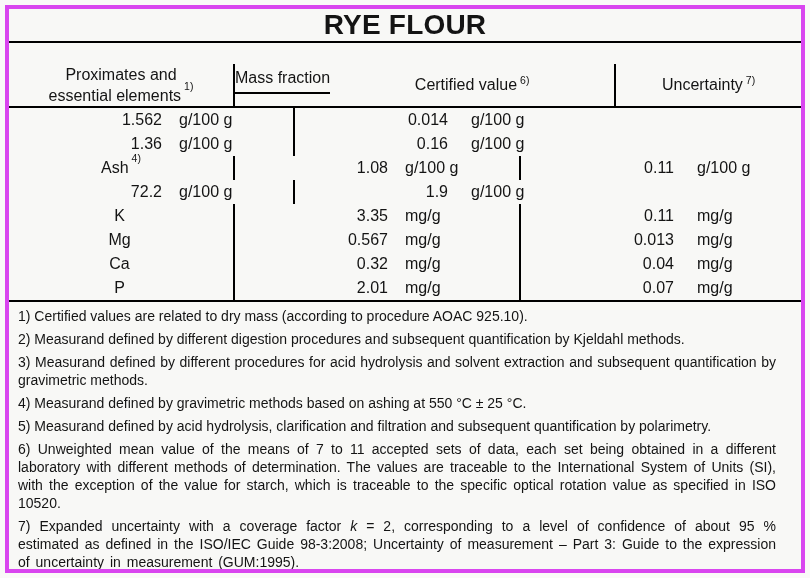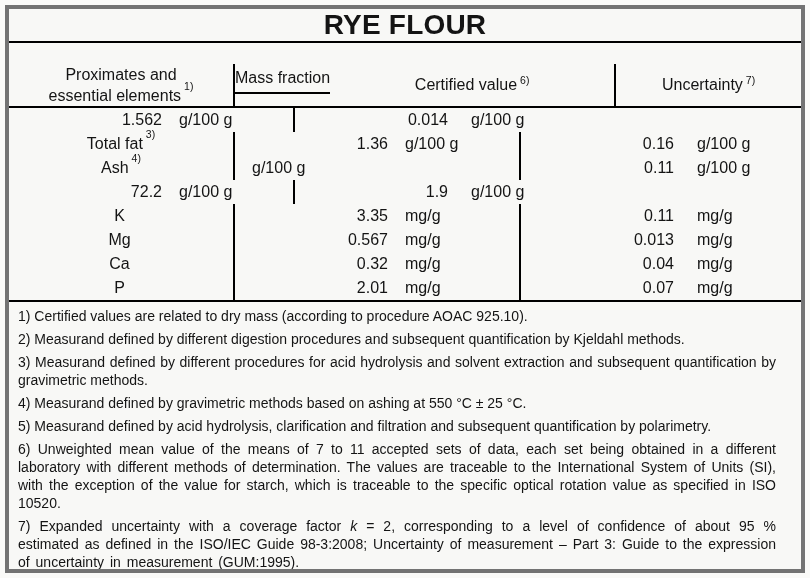--- a/index.html
+++ b/index.html
@@ -16,21 +16,21 @@
     position: relative;
     width: 810px;
     height: 578px;
   }
   .frame {
     position: absolute;
     left: 5px;
     top: 5px;
     width: 792px;
     height: 560px;
-    border: 4px solid #737373;
+    border: 4px solid #d946ef;
     background: #f8f8f6;
     display: flex;
     flex-direction: column;
     overflow: hidden;
   }
   
   .title-row {
     height: 38px;
     border-bottom: 2px solid #000;
     display: flex;
@@ -180,34 +180,34 @@
             <span class="val">1.562</span>
             <span class="unit">g/100 g</span>
           </div>
         <div class="cell-unc">
             <span class="val">0.014</span>
             <span class="unit">g/100 g</span>
           </div>
       </div>
 
       <div class="data-row">
-        <div class="cell-label"><span>Total fat</span><sup class="sup">3)</sup></div>
         <div class="cell-cert">
             <span class="val">1.36</span>
             <span class="unit">g/100 g</span>
           </div>
         <div class="cell-unc">
             <span class="val">0.16</span>
             <span class="unit">g/100 g</span>
           </div>
       </div>
 
       <div class="data-row">
         <div class="cell-label"><span>Ash</span><sup class="sup">4)</sup></div>
         <div class="cell-cert">
+            <span class="val">1.08</span>
             <span class="unit">g/100 g</span>
           </div>
         <div class="cell-unc">
             <span class="val">0.11</span>
             <span class="unit">g/100 g</span>
           </div>
       </div>
 
       <div class="data-row">
         <div class="cell-cert">

